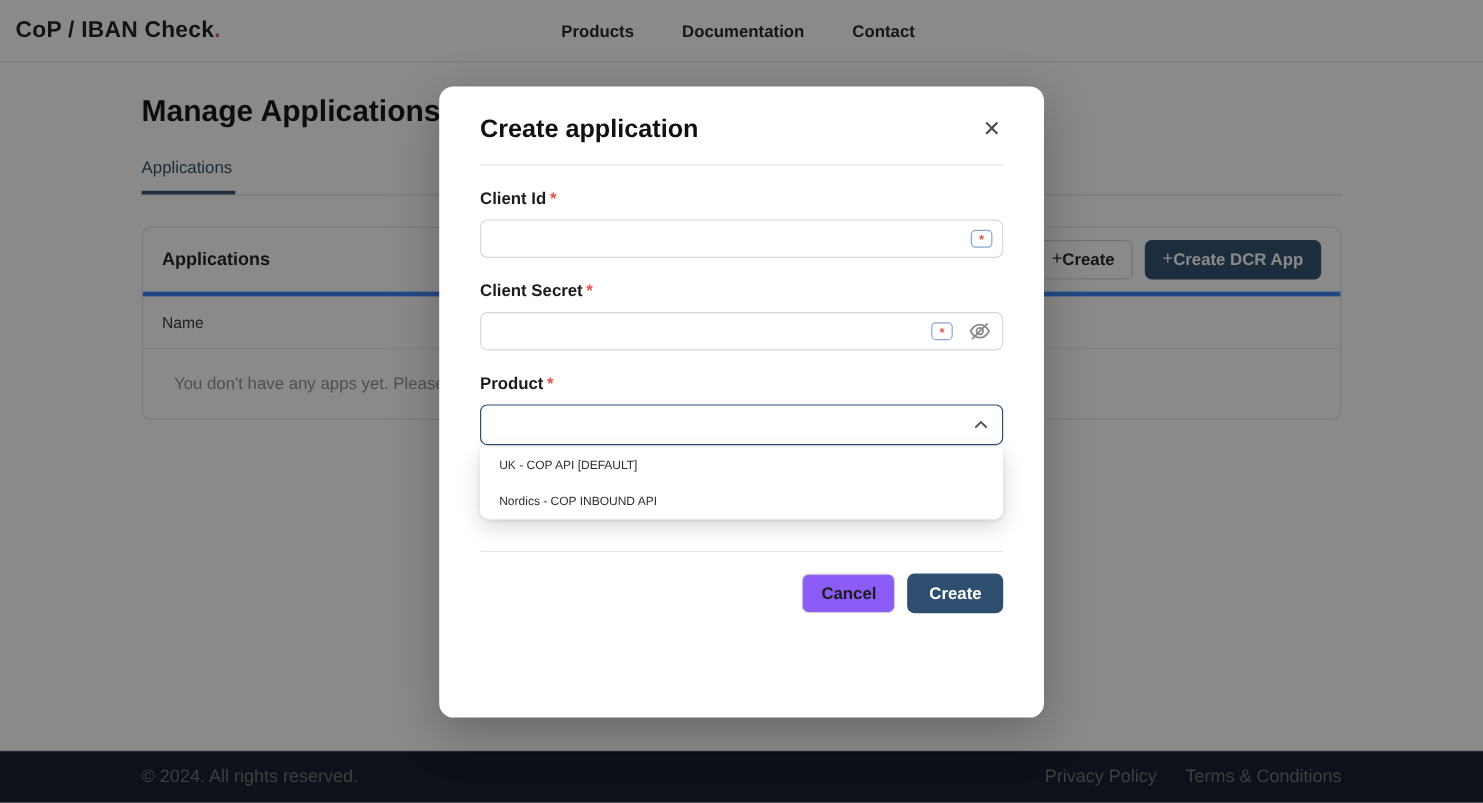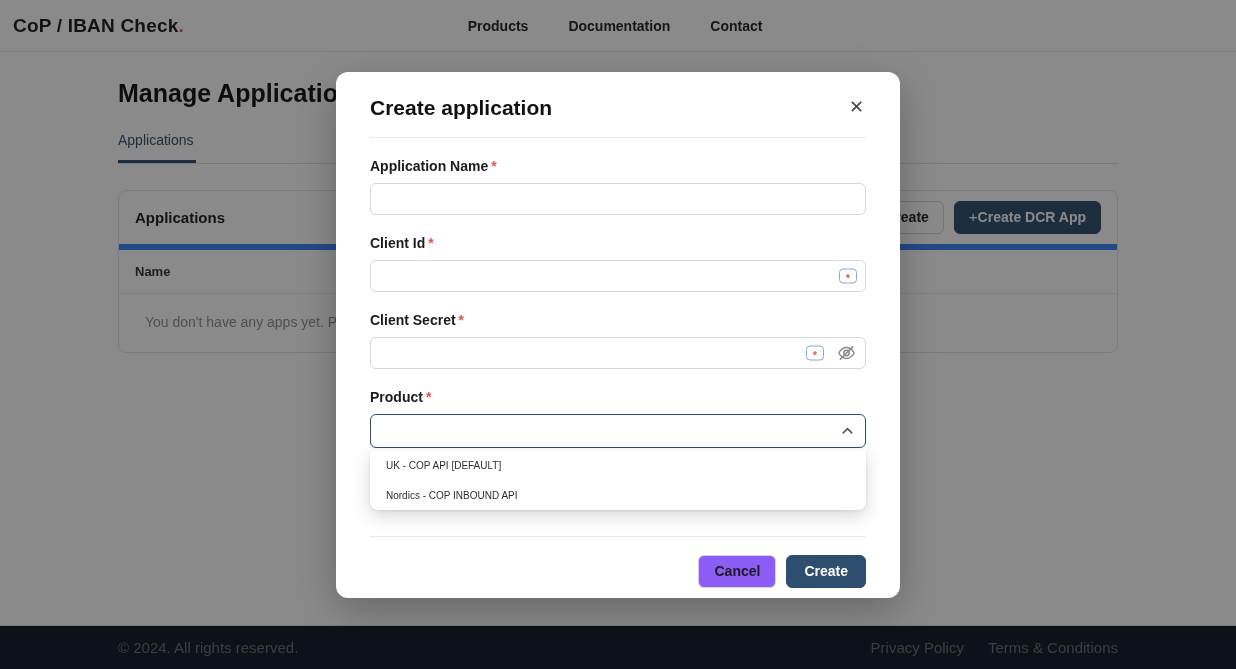--- a/index.html
+++ b/index.html
@@ -25,32 +25,32 @@
   .tab { display:inline-block; font-size:14px; color:#2d4e6e; padding:0 2px 12px 0; border-bottom:3px solid #2d4e6e; cursor:pointer; }
 
   .card { margin-top:26px; border:1px solid #e3e3e3; border-radius:8px; background:#fff; }
   .card-header { display:flex; align-items:center; padding:10px 16px; }
   .card-title { font-size:15px; font-weight:bold; color:#1c1c1c; }
   .card-actions { margin-left:auto; display:flex; gap:10px; }
   .btn { font-family:inherit; font-size:14px; font-weight:bold; border-radius:6px; padding:7px 14px; cursor:pointer; display:inline-flex; align-items:center; gap:0; line-height:1.1; }
   .btn-outline { background:#fff; border:1px solid #d4d4d4; color:#222; }
   .btn-navy { background:#2d4e6e; border:1px solid #2d4e6e; color:#fff; }
   .plus { font-weight:normal; font-size:15px; }
-  .table-head { border-top:6px solid #3b82f6; padding:14px 16px; font-size:13px; font-weight:bold; color:#333; }
+  .table-head { border-top:4px solid #3b82f6; padding:14px 16px; font-size:13px; font-weight:normal; color:#333; }
   .empty-row { border-top:1px solid #ececec; padding:20px 26px 22px 26px; font-size:14px; color:#8f8f8f; }
 
   
   .footer { height:44px; border-top:1px solid #e0e0e0; background:#0f172a; display:flex; align-items:center; }
   .footer-inner { width:1000px; margin:0 auto; display:flex; align-items:center; font-size:15px; color:#6f6f6f; }
   .footer-links { margin-left:auto; display:flex; gap:24px; }
   .footer-links span { cursor:pointer; }
 
   
   .overlay { position:absolute; inset:0; background:rgba(10,10,10,0.48); z-index:10; }
-  .modal { position:absolute; top:72px; left:50%; transform:translateX(-50%); width:564px; height:526px; background:#fff; border-radius:12px; z-index:20; box-shadow:0 12px 40px rgba(0,0,0,0.25); padding:24px 34px 22px 34px; }
+  .modal { position:absolute; top:72px; left:50%; transform:translateX(-50%); width:504px; height:526px; background:#fff; border-radius:12px; z-index:20; box-shadow:0 12px 40px rgba(0,0,0,0.25); padding:24px 34px 22px 34px; }
   .modal-head { display:flex; align-items:flex-start; }
   .modal-title { font-size:21px; font-weight:bold; color:#111; }
   .modal-close { margin-left:auto; background:none; border:none; font-size:18px; color:#4a4a4a; cursor:pointer; line-height:1; padding:2px; }
   .hr { border:none; border-top:1px solid #e8e8e8; margin-top:17px; }
 
   .field { margin-top:19px; }
   .field label { font-size:14px; font-weight:bold; color:#1c1c1c; }
   .req { color:#e0564f; margin-left:3px; font-weight:bold; }
   .input-wrap { position:relative; margin-top:8px; }
   .text-input { width:100%; height:32px; border:1px solid #d9d9d9; border-radius:6px; font-family:inherit; font-size:14px; padding:0 10px; color:#222; background:#fff; outline:none; }
@@ -118,26 +118,20 @@
 
 <div class="overlay"></div>
 
 <div class="modal">
   <div class="modal-head">
     <span class="modal-title">Create application</span>
     <button class="modal-close">✕</button>
   </div>
   <hr class="hr">
 
-  <div class="field">
-    <label><span>Application Name</span><span class="req">*</span></label>
-    <div class="input-wrap">
-      <input class="text-input" type="text" value="" style="">
-    </div>
-  </div>
 
   <div class="field">
     <label><span>Client Id</span><span class="req">*</span></label>
     <div class="input-wrap">
       <input class="text-input" type="text" value="" style="">
       <div class="input-icons">
         <span class="autofill-badge">*</span>
       </div>
     </div>
   </div>

